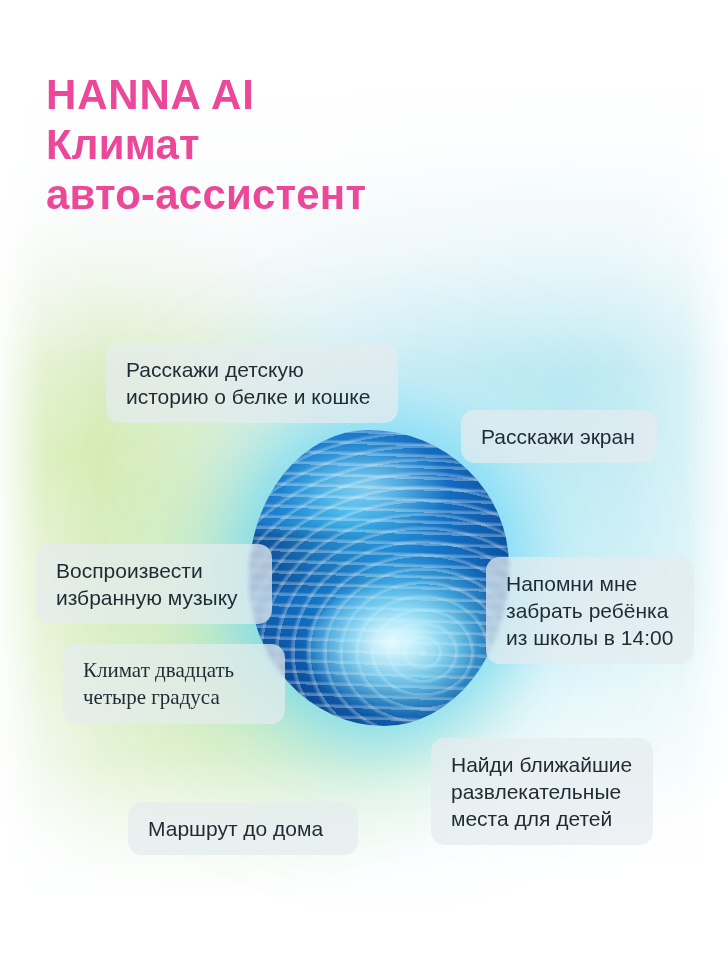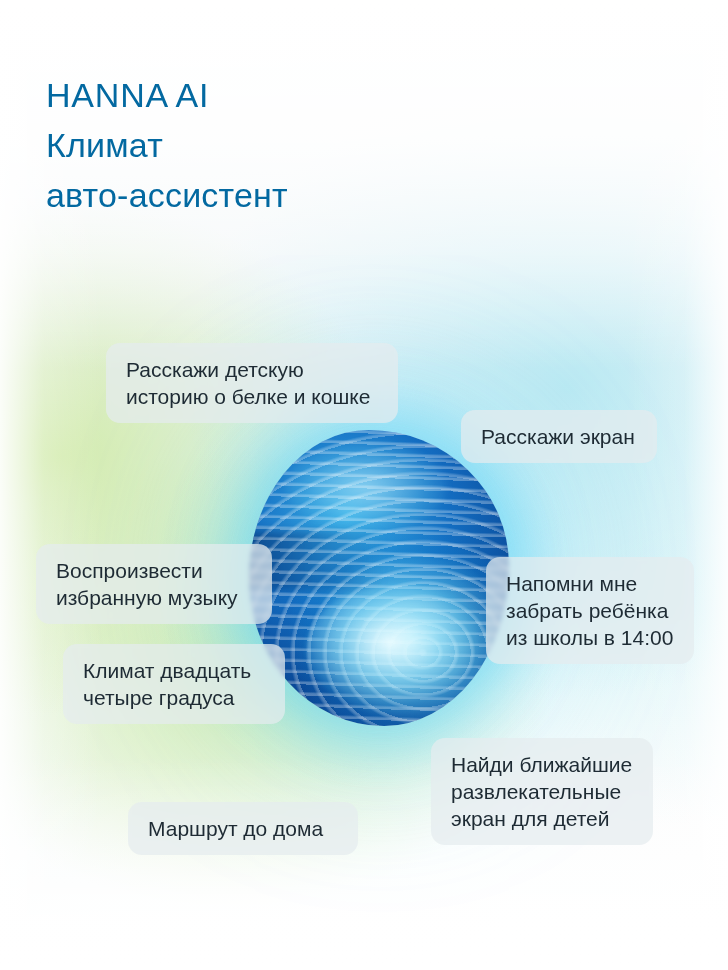--- a/index.html
+++ b/index.html
@@ -59,24 +59,24 @@
 
   
   .headline {
     position: absolute;
     left: 46px;
     top: 70px;
     width: 620px;
     z-index: 6;
   }
   .headline .line {
-    color: #0369a1;
-    font-size: 34px;
+    color: #ec4899;
+    font-size: 42px;
     line-height: 50px;
-    font-weight: normal;
+    font-weight: bold;
     letter-spacing: 0.2px;
     white-space: pre;
   }
   .headline .line.brand {
     letter-spacing: 0.8px;
   }
 
   
   .orb-wrap {
     position: absolute;
@@ -178,21 +178,21 @@
     padding: 13px 20px;
     box-sizing: border-box;
     backdrop-filter: blur(2px);
     white-space: pre-line;
   }
 
   #bubble-story   { left: 106px; top: 343px; width: 292px; }
   #bubble-screen  { left: 461px; top: 410px; width: 196px; }
   #bubble-music   { left: 36px;  top: 498px; width: 236px; margin-top: 46px; }
   #bubble-remind  { left: 486px; top: 557px; width: 208px; }
-  #bubble-climate { left: 63px;  top: 644px; width: 222px; }
+  #bubble-climate { left: 63px;  top: 644px; width: 222px; font-family: Liberation Serif, serif; }
   #bubble-route   { left: 128px; top: 762px; width: 230px; margin-top: 40px; }
   #bubble-places  { left: 431px; top: 738px; width: 222px; }
 </style>
 </head>
 <body>
 
 <div id="poster">
 
   <div class="bg-layer bg-base"></div>
   <div class="bg-layer bg-green"></div>
@@ -226,15 +226,15 @@
   <div class="bubble" id="bubble-music">Воспроизвести
 избранную музыку</div>
   <div class="bubble" id="bubble-remind">Напомни мне
 забрать ребёнка
 из школы в 14:00</div>
   <div class="bubble" id="bubble-climate">Климат двадцать
 четыре градуса</div>
   <div class="bubble" id="bubble-route">Маршрут до дома</div>
   <div class="bubble" id="bubble-places">Найди ближайшие
 развлекательные
-экран для детей</div>
+места для детей</div>
 
 </div>
 
 </body></html>

